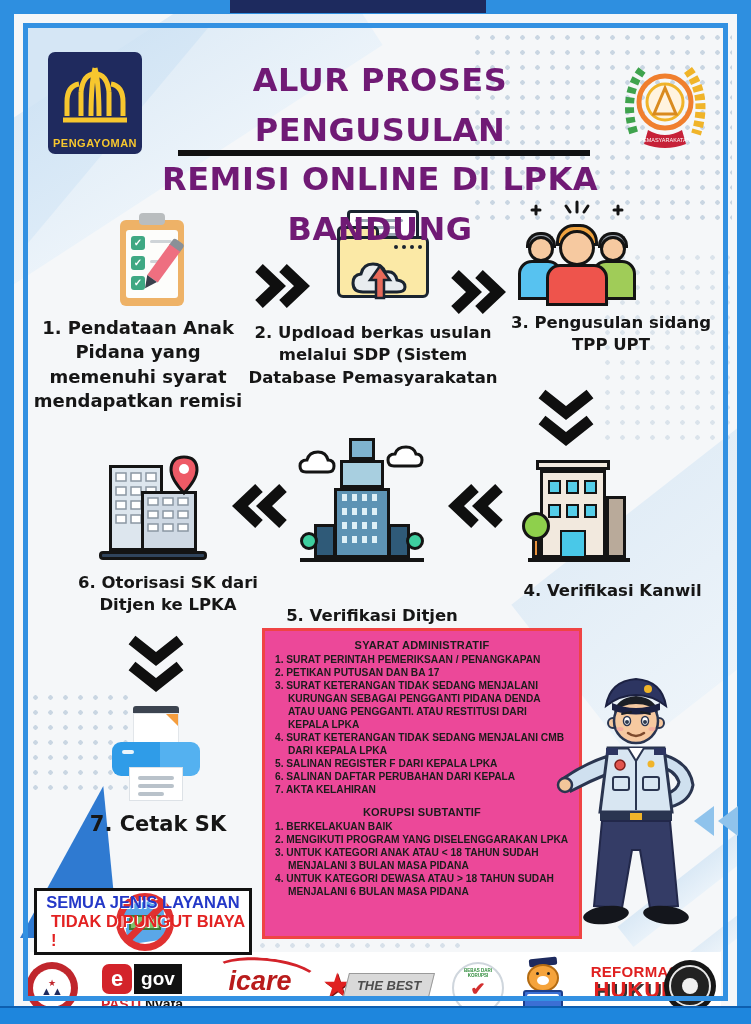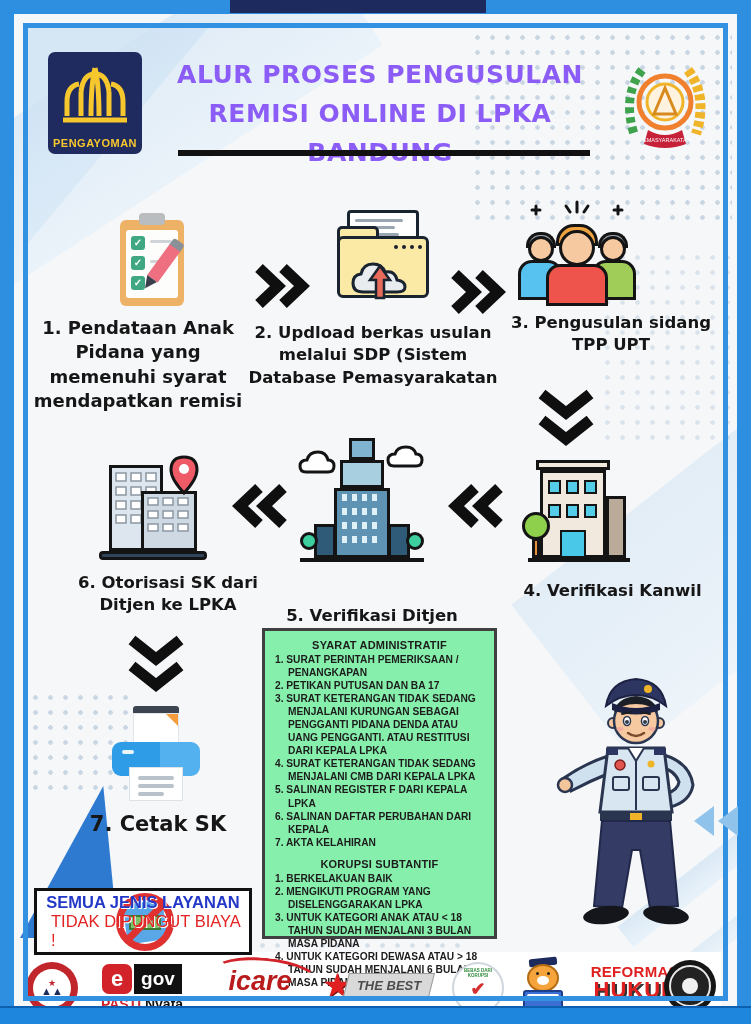--- a/index.html
+++ b/index.html
@@ -27,21 +27,21 @@
     clip-path:polygon(0 100%,85% 0,100% 100%);z-index:2;}
   .r-chev{width:0;height:0;border-top:15px solid transparent;border-bottom:15px solid transparent;
     border-right:20px solid #8fc3ec;z-index:40;}
 
   
   .logo-kumham{left:48px;top:52px;width:94px;height:102px;background:#1f2a5e;border-radius:7px;
     z-index:5;display:flex;flex-direction:column;align-items:center;justify-content:flex-end;padding-bottom:5px;box-sizing:border-box;}
   .logo-kumham svg{position:absolute;top:6px;left:7px;}
   .logo-kumham .lbl{color:#f7c72e;font-weight:bold;font-size:11px;letter-spacing:.5px;z-index:2;}
   .title-wrap{left:135px;top:56px;width:490px;text-align:center;z-index:5;}
-  .title-line{font-family:"DejaVu Sans",sans-serif;font-weight:bold;color:#8b5cf6;font-size:25px;
+  .title-line{font-family:"DejaVu Sans",sans-serif;font-weight:bold;color:#701a75;font-size:32px;
     letter-spacing:.5px;line-height:1.55;}
   .title-underline{left:178px;top:150px;width:412px;height:6px;background:#111;z-index:5;}
   .logo-pas{left:612px;top:56px;width:106px;height:108px;z-index:5;}
 
   
   .chev svg{display:block;}
   .chev path{stroke:#0f0f0f;stroke-width:11;fill:none;}
 
   
   .step-label{font-family:"DejaVu Sans",sans-serif;font-weight:bold;color:#161616;
@@ -85,36 +85,36 @@
   .printer{z-index:4;}
   .printer .tray{position:absolute;left:25px;top:0;width:46px;height:10px;background:#3c4450;border-radius:3px;}
   .printer .paper{position:absolute;left:26px;top:8px;width:44px;height:30px;background:#fff;box-shadow:0 0 0 1px #e2e6ea;}
   .printer .fold{position:absolute;right:0;top:0;width:0;height:0;border-left:12px solid transparent;border-top:12px solid #f59d3d;}
   .printer .bodyy{position:absolute;left:4px;top:36px;width:88px;height:34px;background:linear-gradient(90deg,#2f9ce8 55%,#54b1f0 55%);border-radius:9px;}
   .printer .dash{position:absolute;left:14px;top:44px;width:12px;height:4px;background:#eaf4fb;border-radius:2px;}
   .printer .outp{position:absolute;left:22px;top:62px;width:52px;height:32px;background:#fff;box-shadow:0 0 0 1px #dde2e7;}
   .printer .outln{position:absolute;left:8px;height:4px;background:#b9c2ca;border-radius:2px;width:36px;}
 
   
-  .req-box{left:262px;top:628px;width:235px;height:311px;background:#86efac;border:3px solid #404040;
+  .req-box{left:262px;top:628px;width:320px;height:311px;background:#ec4899;border:3px solid #ef4444;
     box-sizing:border-box;padding:8px 10px;z-index:6;}
   .req-head{font-size:11px;font-weight:bold;color:#1c1c1c;text-align:center;margin-bottom:2px;letter-spacing:.2px;}
   .req-item{font-size:10.2px;font-weight:bold;color:#1c1c1c;line-height:1.28;padding-left:13px;text-indent:-13px;}
   .req-gap{height:9px;}
 
   
   .banner{left:34px;top:888px;width:218px;height:67px;background:#fff;border:3px solid #111;
     box-sizing:border-box;z-index:6;display:flex;flex-direction:column;align-items:center;justify-content:center;overflow:hidden;}
   .banner .nomoney{position:absolute;left:79px;top:2px;width:58px;height:58px;}
   .banner .nm-card{position:absolute;left:9px;top:9px;width:40px;height:40px;background:#5aa7e8;border-radius:6px;transform:rotate(-8deg);}
   .banner .nm-cash{position:absolute;left:13px;top:22px;width:32px;height:15px;background:#7ec26a;border:2px solid #3f7a34;box-sizing:border-box;}
   .banner .nm-ring{position:absolute;left:0;top:0;width:58px;height:58px;border:7px solid #e03131;border-radius:50%;box-sizing:border-box;}
   .banner .nm-slash{position:absolute;left:4px;top:26px;width:50px;height:7px;background:#e03131;transform:rotate(-45deg);}
   .banner .l1{position:relative;color:#2438c8;font-weight:bold;font-size:16.5px;z-index:2;text-shadow:1px 1px 0 #fff;}
-  .banner .l2{position:relative;color:#e32222;font-weight:normal;font-size:16.5px;z-index:2;text-shadow:1px 1px 0 #fff;margin-left:14px;}
+  .banner .l2{position:relative;color:#e32222;font-weight:bold;font-size:16.5px;z-index:2;text-shadow:1px 1px 0 #fff;margin-left:14px;}
 
   
   .footer-band{left:30px;top:952px;width:691px;height:56px;background:#fff;z-index:5;}
   .f-logo{z-index:7;}
   .badge{left:26px;top:962px;width:52px;height:52px;border-radius:50%;background:#c0262c;
     display:flex;align-items:center;justify-content:center;}
   .badge .inner{width:38px;height:38px;border-radius:50%;background:#fff;display:flex;flex-direction:column;
     align-items:center;justify-content:center;font-size:9px;line-height:1;}
   .badge .star{color:#c0262c;font-size:9px;}
   .badge .mtn{color:#1d2a5e;font-size:11px;margin-top:-2px;}

